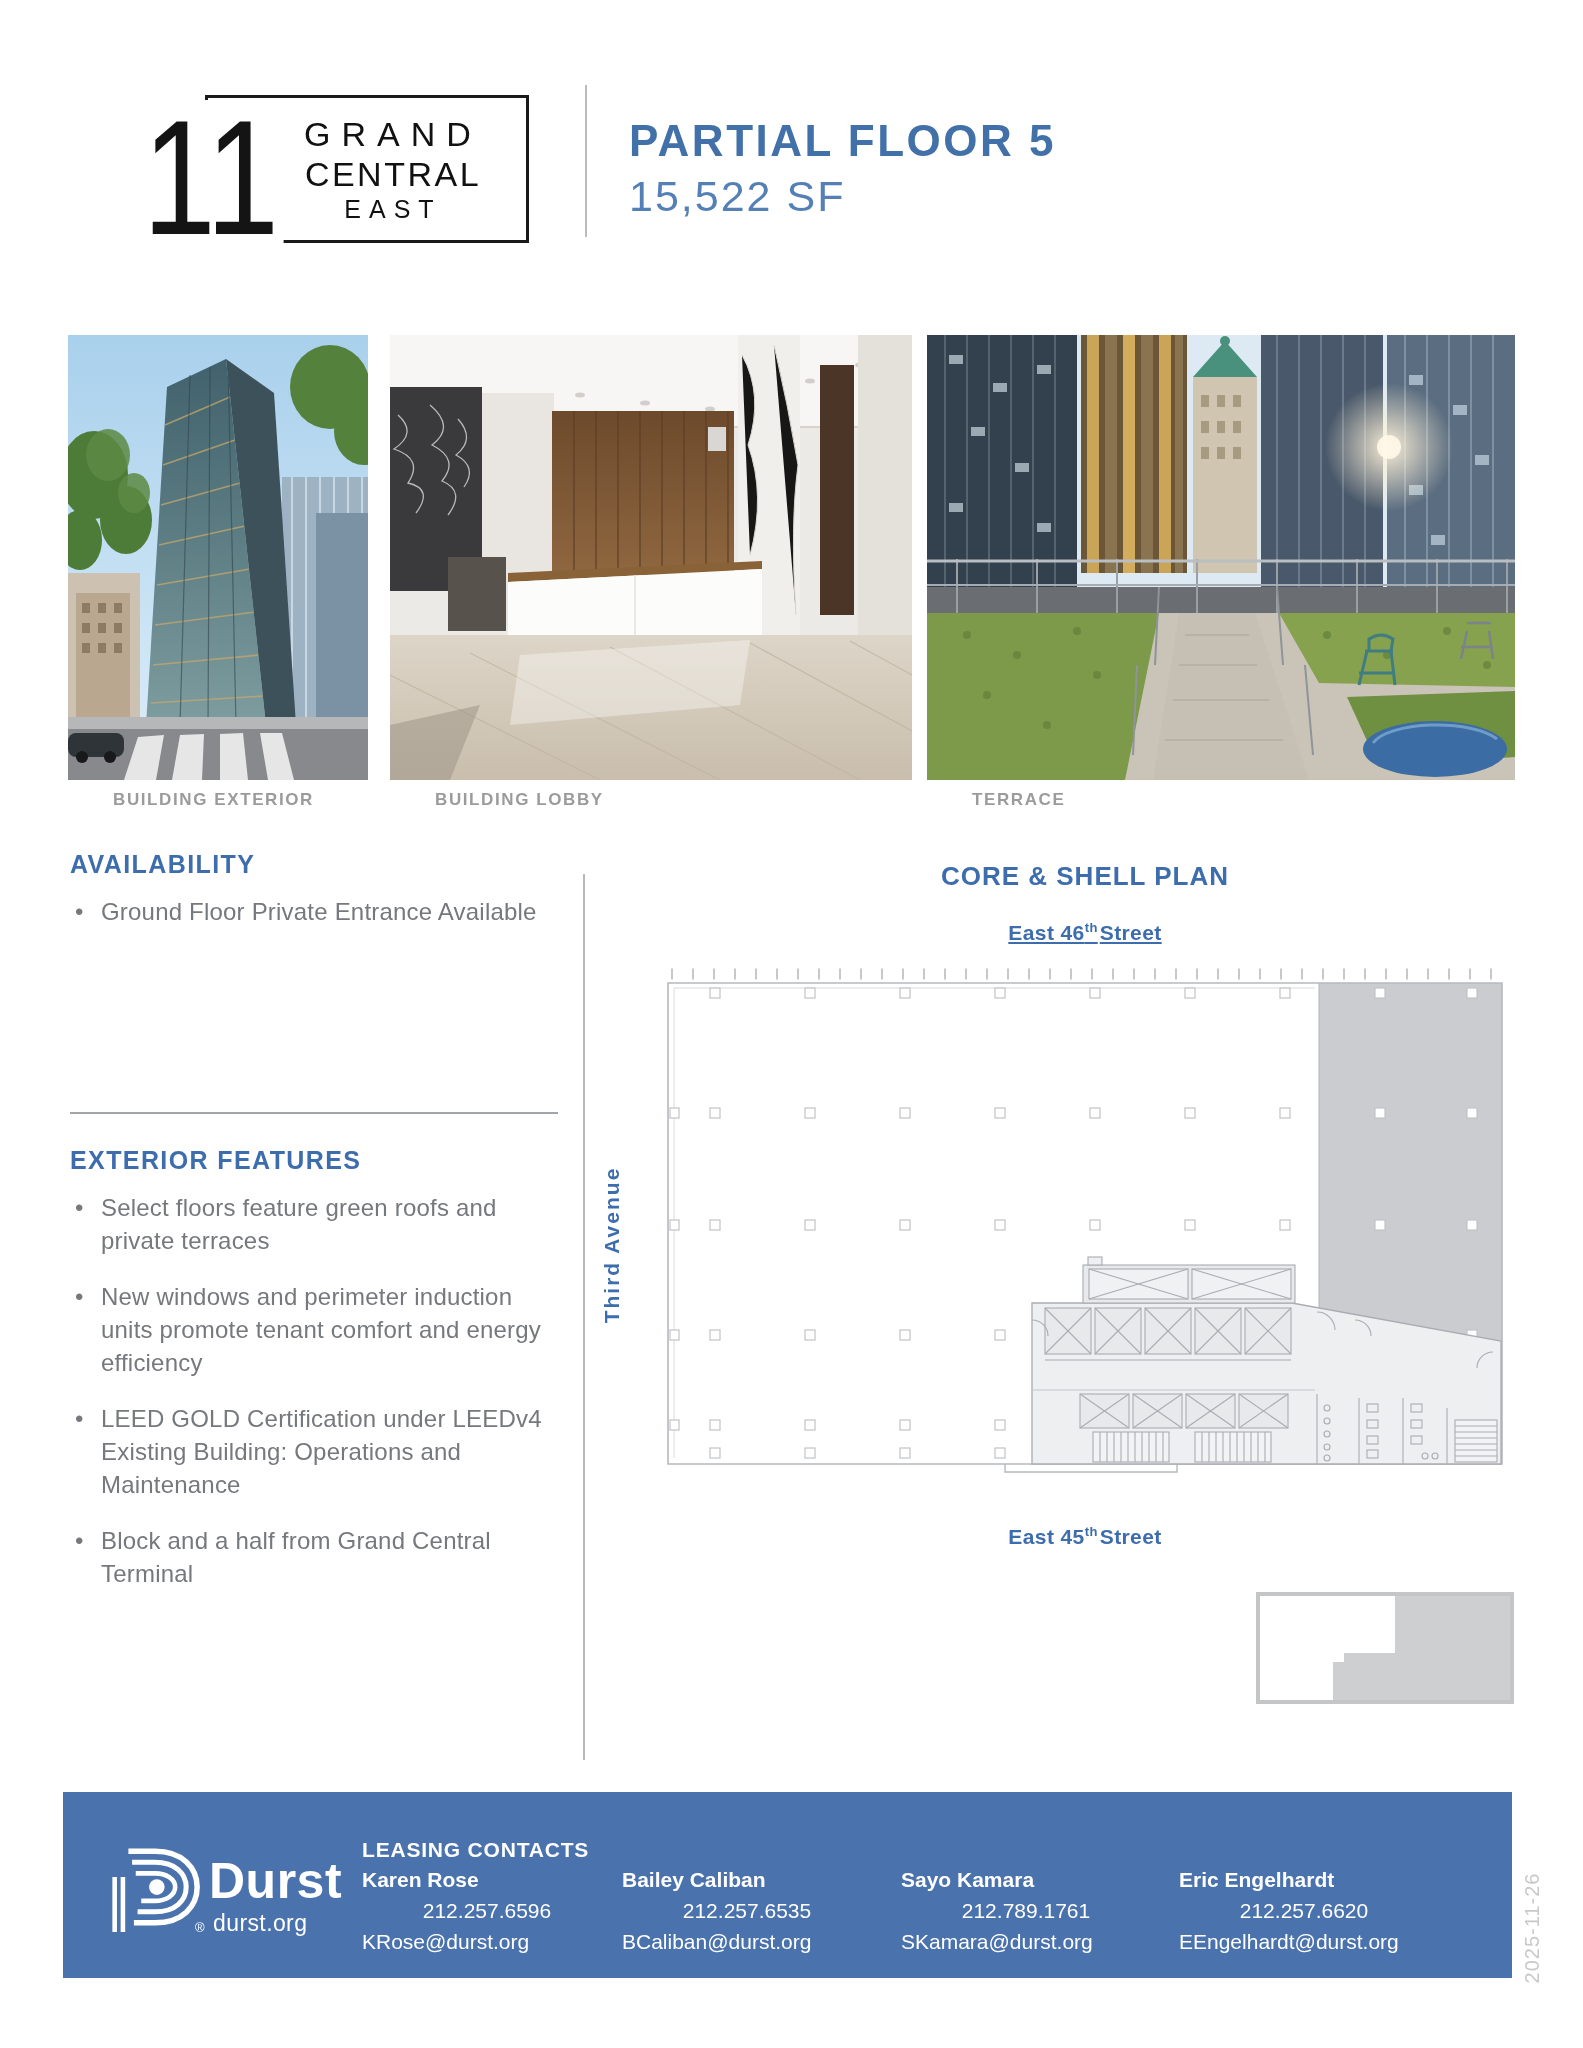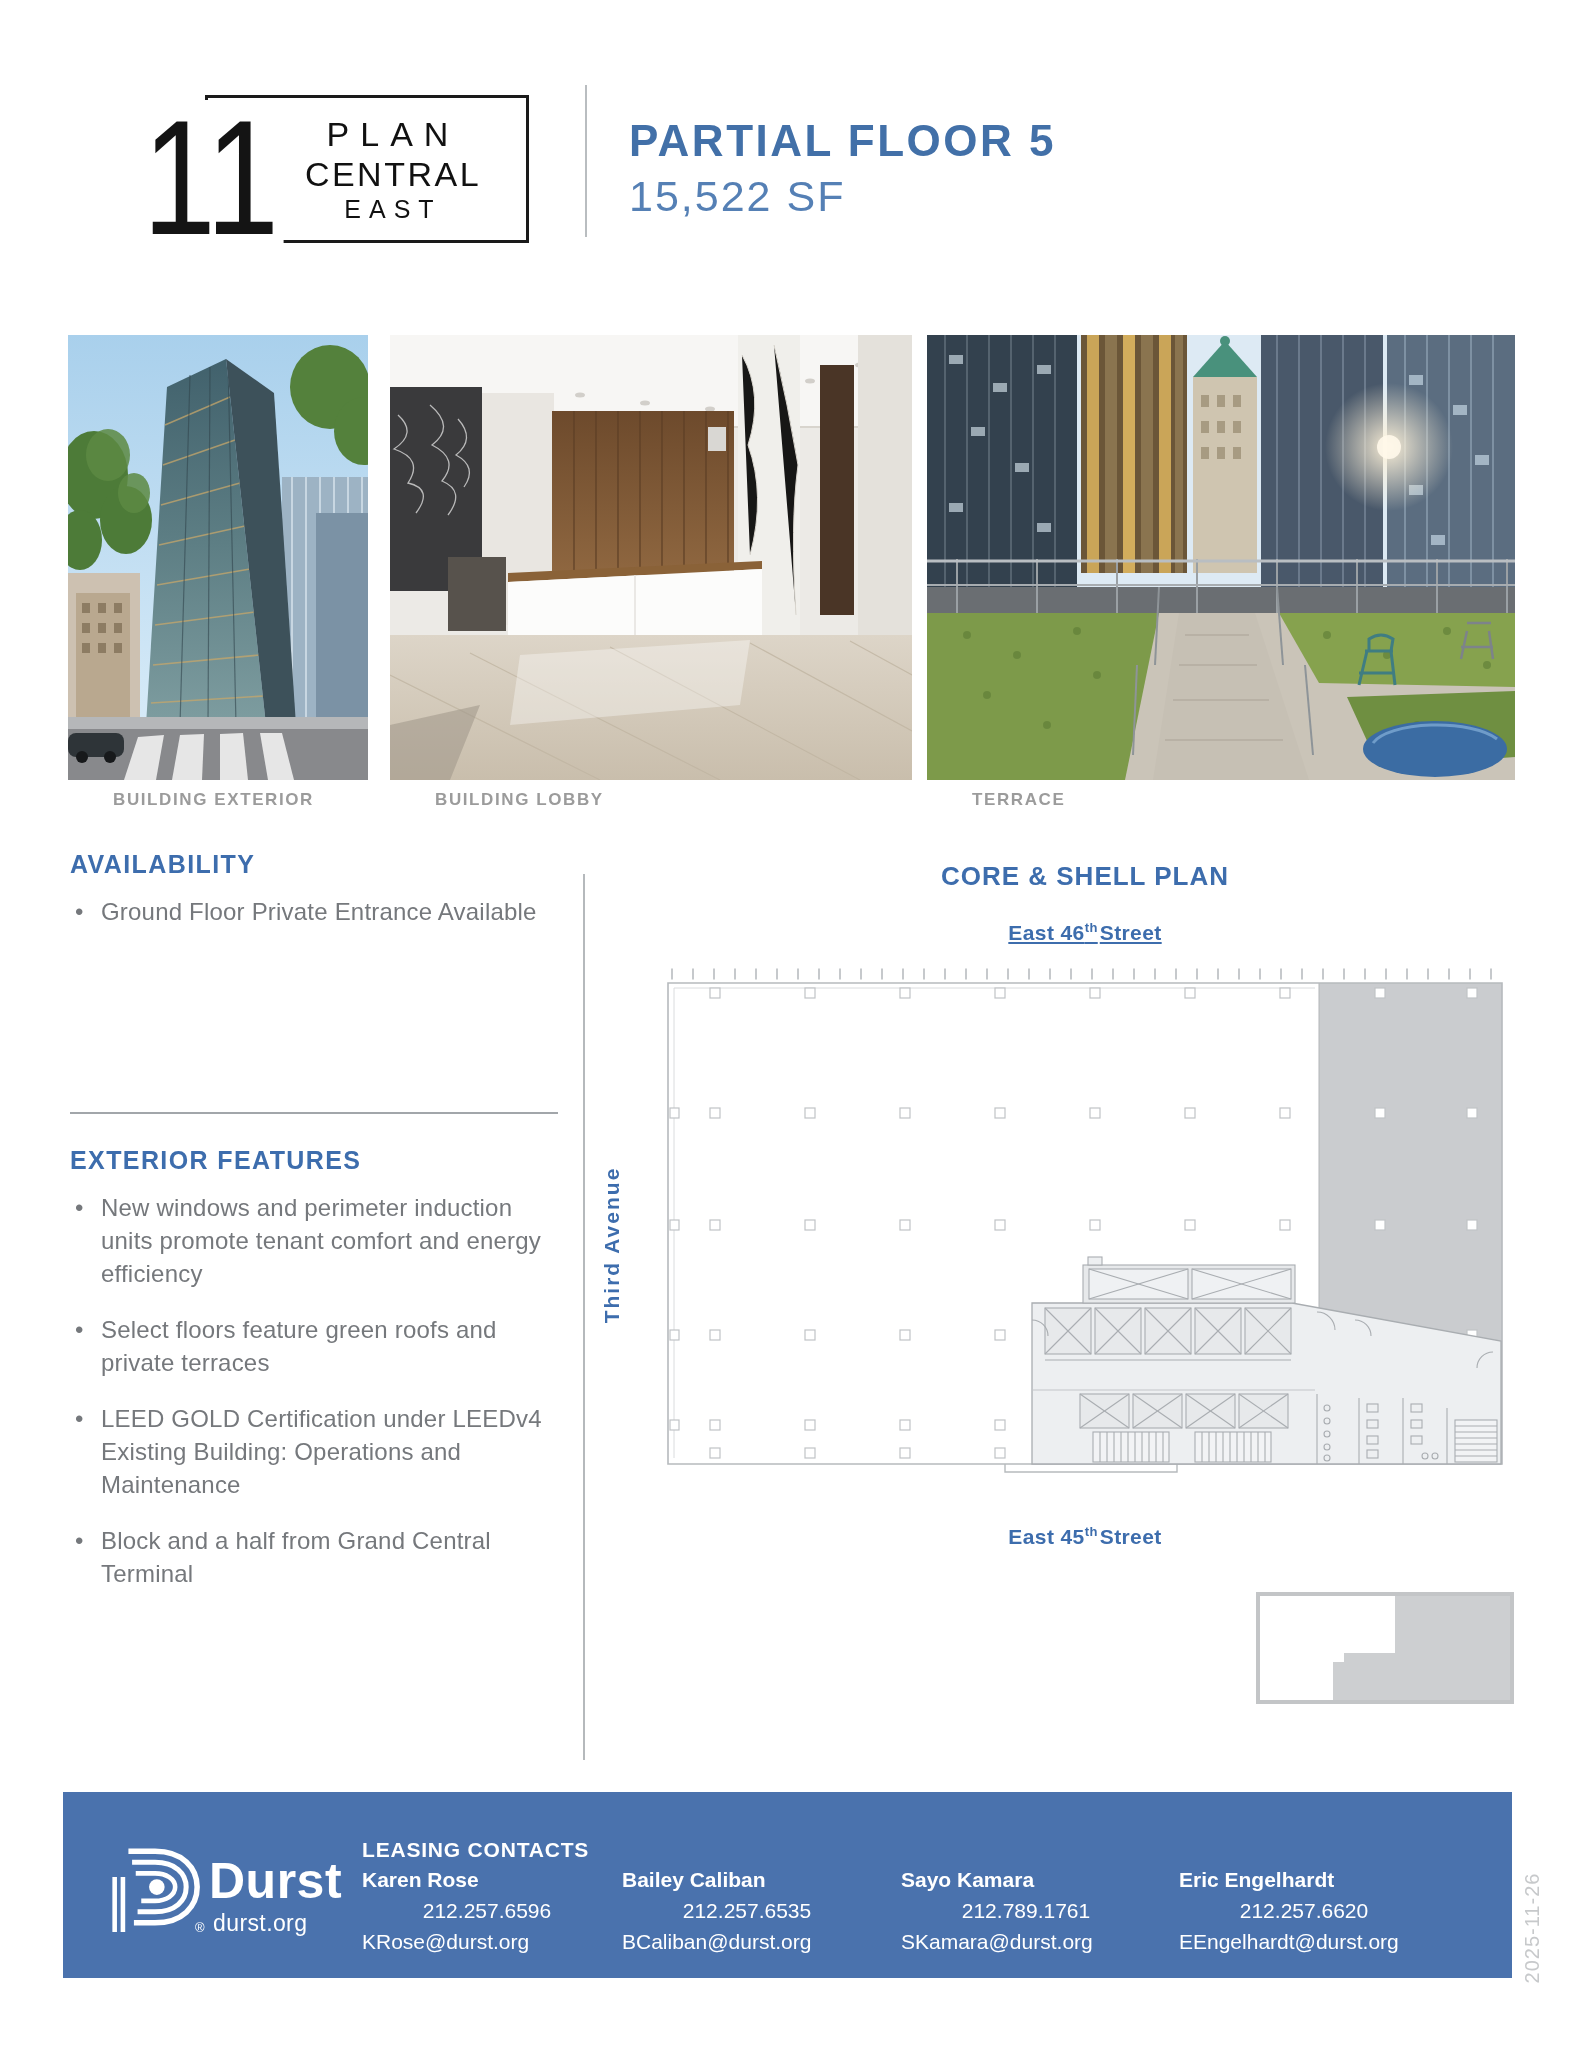--- a/index.html
+++ b/index.html
@@ -76,21 +76,21 @@
   .date-stamp{position:absolute;left:1472px;top:1866px;width:120px;height:124px;
               display:flex;align-items:center;justify-content:center;
               transform:rotate(-90deg);color:#c7c9cb;font-size:20px;letter-spacing:1px;white-space:nowrap;}
 </style>
 </head>
 <body>
 
 <div class="page">
 
   <div class="logo-box">
-    <span class="logo-line1">PLAN</span>
+    <span class="logo-line1">GRAND</span>
     <span class="logo-line2">CENTRAL</span>
     <span class="logo-line3">EAST</span>
   </div>
   <span class="logo-number">11</span>
 
   <div class="header-rule"></div>
 
   <div class="title">PARTIAL FLOOR 5</div>
   <div class="subtitle">15,522 SF</div>
 
@@ -379,22 +379,22 @@
     <ul class="bullets">
       <li>Ground Floor Private Entrance Available</li>
     </ul>
   </div>
 
   <div class="h-divider"></div>
 
   <div class="section sec-features">
     <h2 class="sec-heading">EXTERIOR FEATURES</h2>
     <ul class="bullets">
+      <li>Select floors feature green roofs and private terraces</li>
       <li>New windows and perimeter induction units promote tenant comfort and energy efficiency</li>
-      <li>Select floors feature green roofs and private terraces</li>
       <li>LEED GOLD Certification under LEEDv4 Existing Building: Operations and Maintenance</li>
       <li>Block and a half from Grand Central Terminal</li>
     </ul>
   </div>
 
   <div class="v-divider"></div>
 
   <div class="plan-heading">CORE &amp; SHELL PLAN</div>
 
   <div class="street street-top">

